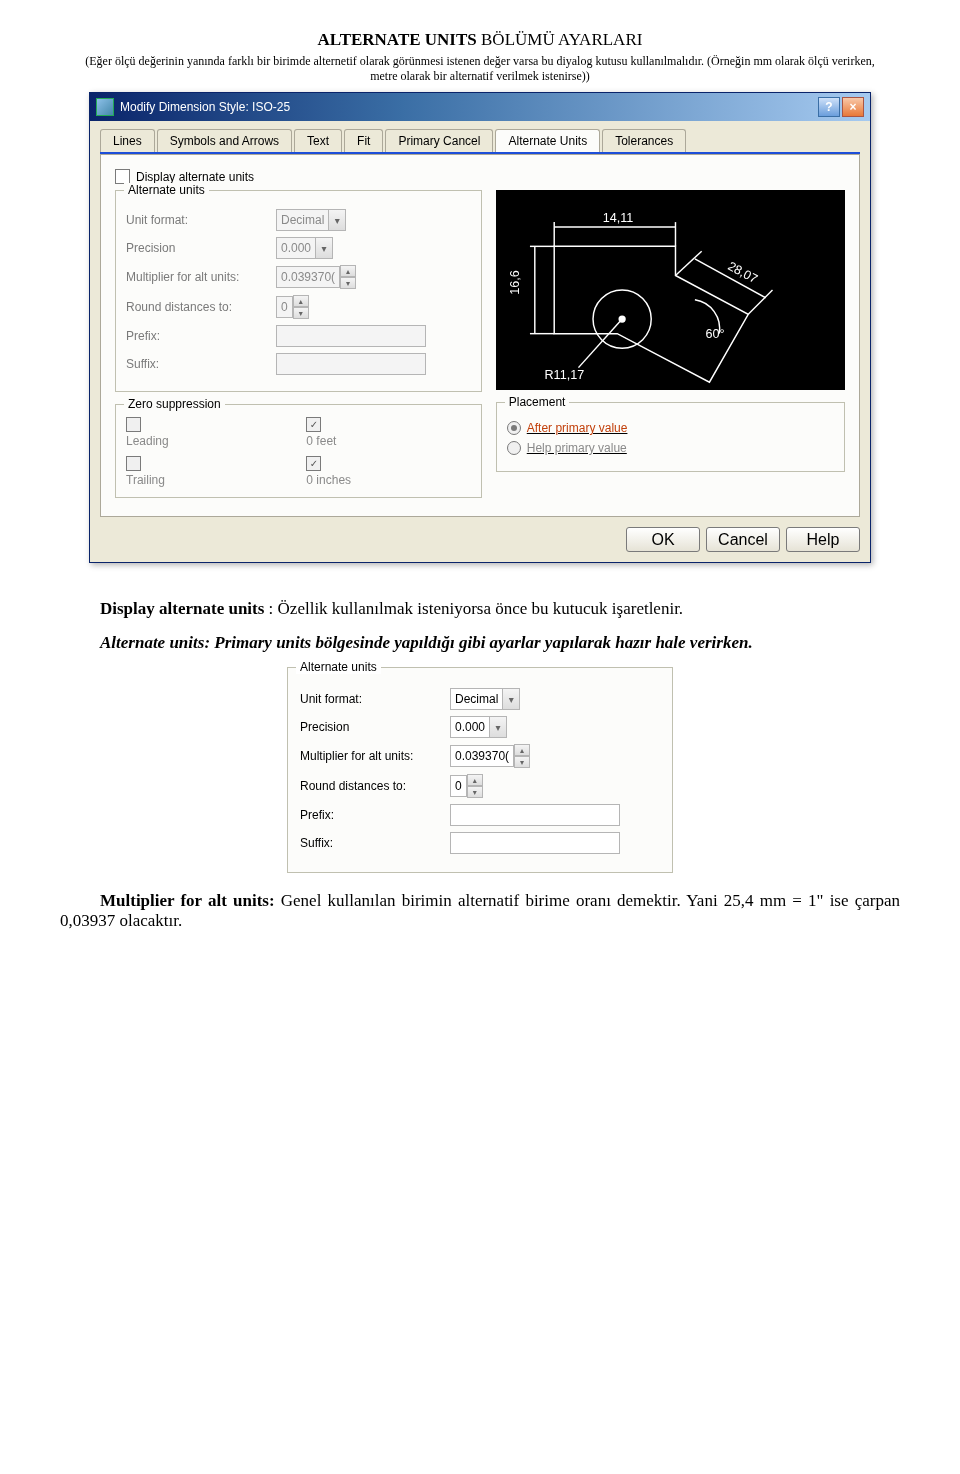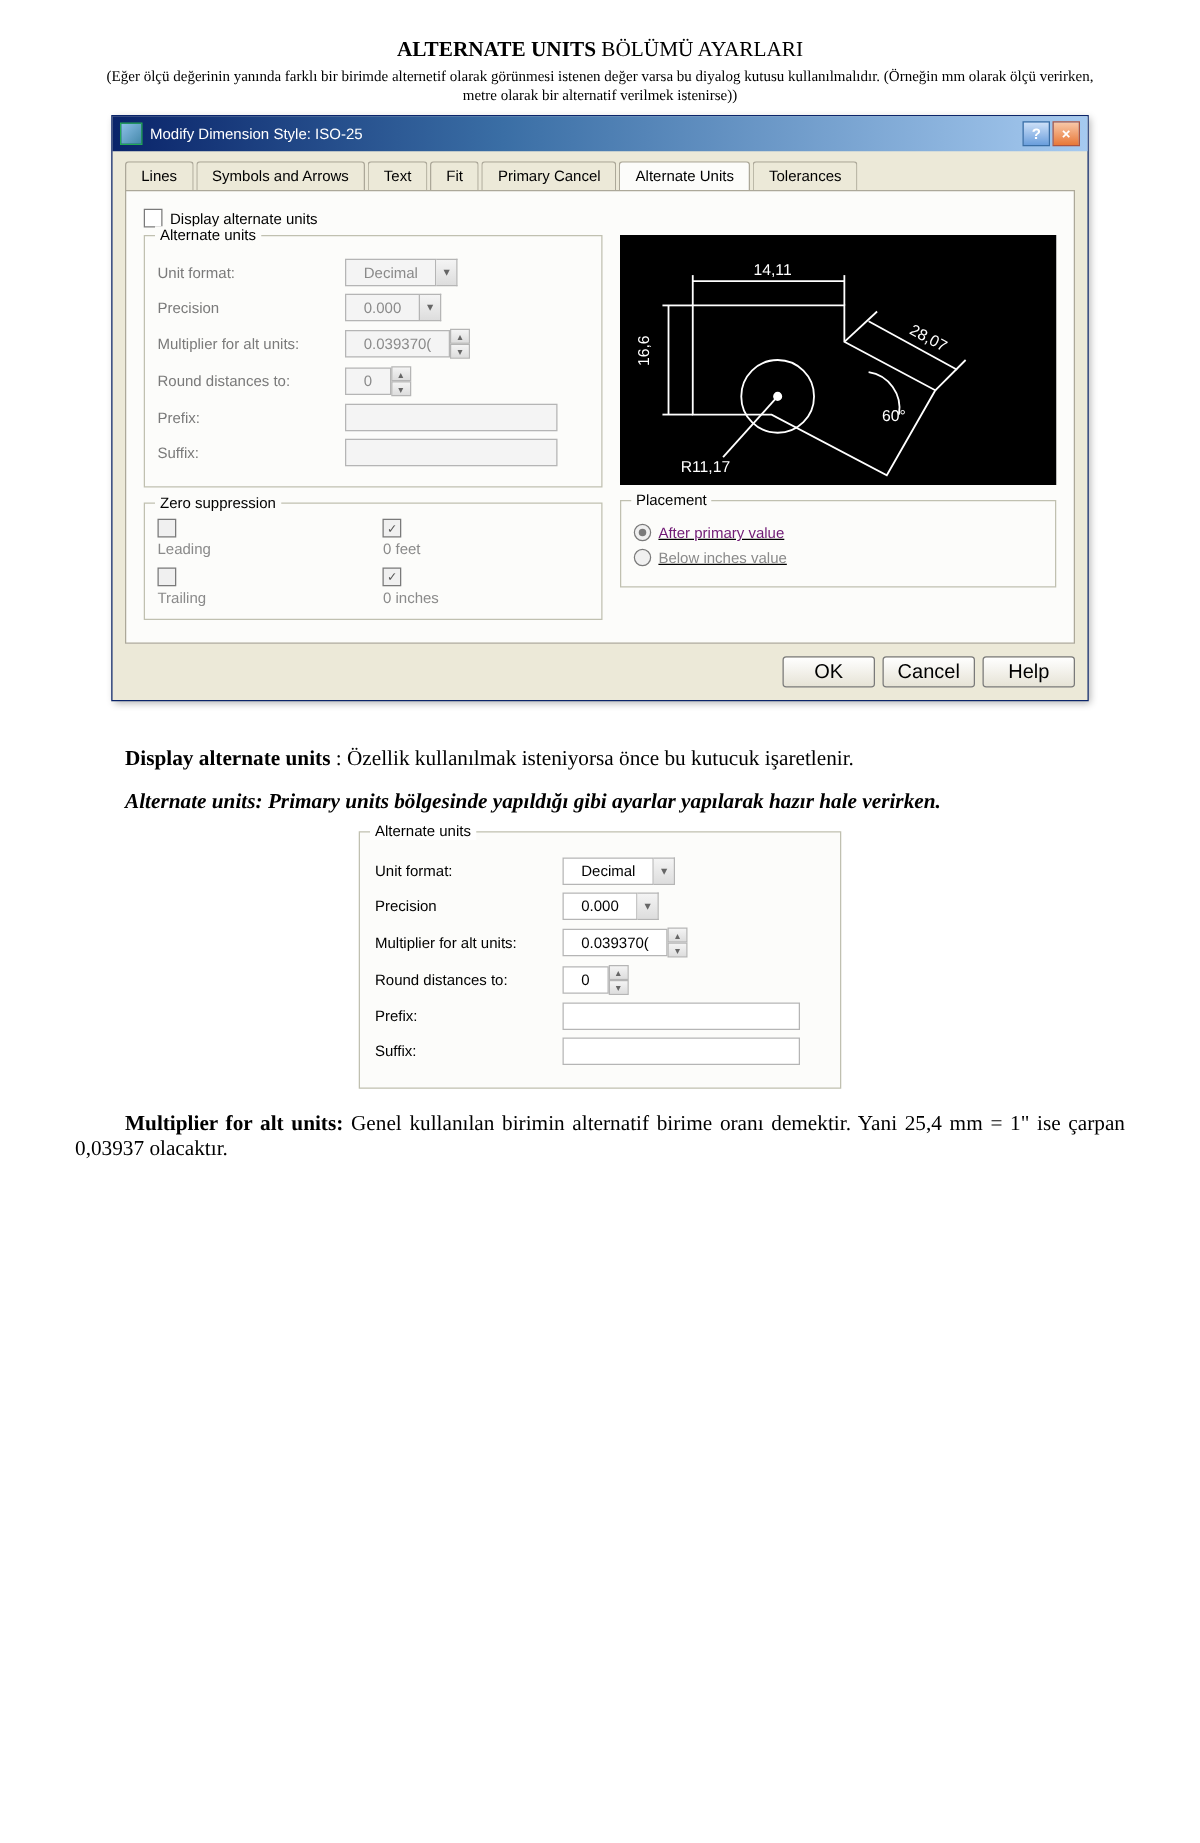--- a/index.html
+++ b/index.html
@@ -52,21 +52,21 @@
     background: linear-gradient(#f8c8a8,#e87838);
     border: 1px solid #a54;
     color: #fff; font-weight: bold;
     display: flex; align-items: center; justify-content: center;
     font-size: 12px;
   }
   .tbtn.help { background: linear-gradient(#cde0f8,#6a9edc); border-color:#3a6ea5; }
   .win-body { padding: 8px 10px 10px; }
   .tabs {
     display: flex;
-    border-bottom: 1px solid #1d4ed8;
+    border-bottom: 3px solid #1d4ed8;
     margin-bottom: -1px;
   }
   .tab {
     padding: 4px 12px;
     border: 1px solid #aca899;
     border-bottom: none;
     background: #ece9d8;
     margin-right: 2px;
     border-radius: 3px 3px 0 0;
     position: relative;
@@ -92,21 +92,21 @@
   .group {
     border: 1px solid #c0c0b0; padding: 12px 10px 10px; position: relative;
   }
   .group .legend {
     position: absolute; top: -8px; left: 8px; background:#fcfcfa; padding: 0 4px;
   }
   .row { display:flex; align-items:center; margin: 6px 0; }
   .row .lbl { width: 150px; color:#7a7a7a; }
   .field {
     height: 20px; border:1px solid #b5b5b5; background:#f4f4f4;
-    flex:1; max-width: 140px; display:flex; align-items:center; padding:0 14px;
+    flex:1; max-width: 140px; display:flex; align-items:center; padding:0 4px;
     color:#8a8a8a;
     text-align:center;
   }
   .field.enabled { background:#fff; color:#000; }
   .combo {
     display:flex; align-items:center;
   }
   .combo .arrow {
     width:16px; height:20px; border:1px solid #b5b5b5; border-left:none;
     background:linear-gradient(#f4f4f4,#ddd);
@@ -301,29 +301,29 @@
                 <text x="24" y="105" transform="rotate(-90 24 105)">16,6</text>
                 <text x="238" y="78" transform="rotate(28 238 78)">28,07</text>
                 <text x="216" y="150">60°</text>
                 <text x="50" y="192">R11,17</text>
               </g>
             </svg>
           </div>
 
           <div class="group">
             <span class="legend">Placement</span>
-            <div class="row" style="color:#701a75">
+            <div class="row" style="color:#c2410c">
               <span class="radio">
                   <span class="dot"></span>
                 </span>
               <span>After primary value</span>
             </div>
             <div class="row" style="color:#8a8a8a">
               <span class="radio"></span>
-              <span>Below inches value</span>
+              <span>Help primary value</span>
             </div>
           </div>
         </div>
       </div>
     </div>
 
     <div class="dialog-buttons">
       <div class="btn">
           <span>OK</span>
         </div>

